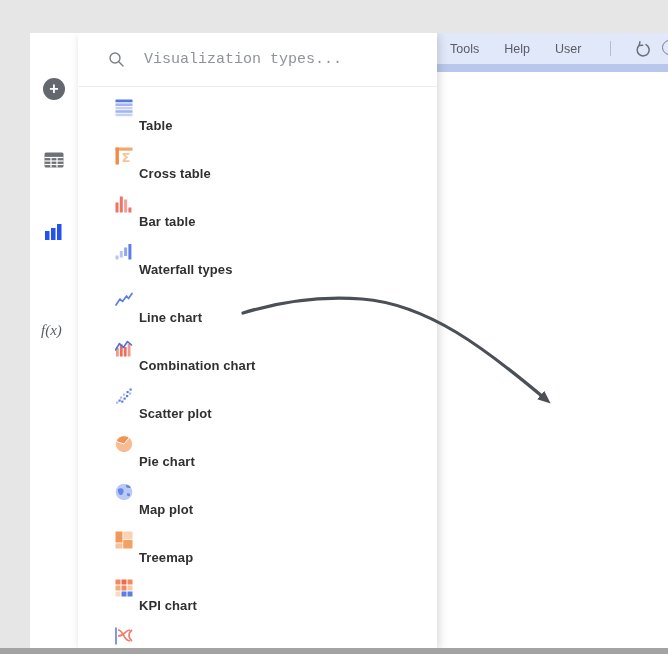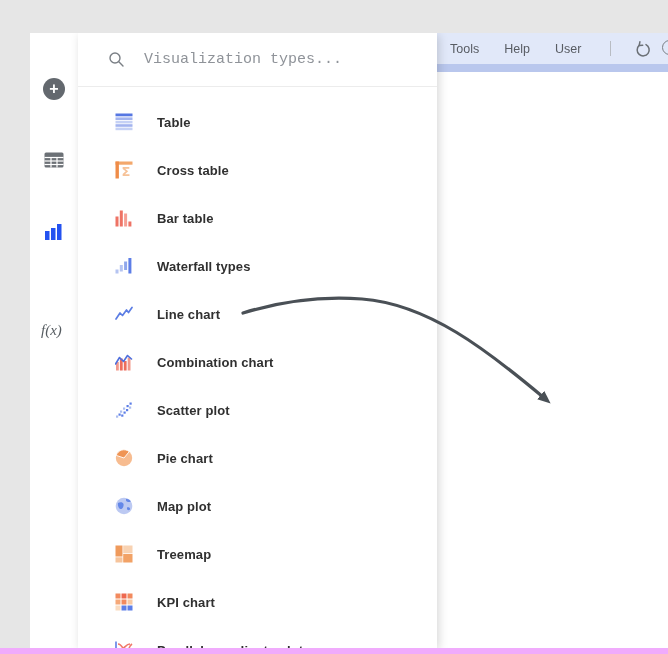--- a/index.html
+++ b/index.html
@@ -1,17 +1,17 @@
 <!DOCTYPE html>
 <html><head>
 <meta charset="utf-8">
 <style>
   html,body{margin:0;padding:0;}
   body{font-family:"Liberation Sans",sans-serif;}
-  .page{position:relative;width:668px;height:654px;background:#f0abfc;overflow:hidden;}
+  .page{position:relative;width:668px;height:654px;background:#a3a3a3;overflow:hidden;}
 
   
   .bg-top{position:absolute;left:0;top:0;width:668px;height:33px;background:#e6e6e6;}
   .bg-left{position:absolute;left:0;top:33px;width:30px;height:615px;background:#e6e6e6;}
 
   
   .app{position:absolute;left:30px;top:33px;width:638px;height:615px;background:#ffffff;overflow:hidden;}
 
   
   .toolbar{position:absolute;left:407px;top:0;right:0;height:31px;background:#e1e8f9;display:flex;align-items:center;padding-left:13px;box-sizing:border-box;z-index:1;}
@@ -28,21 +28,21 @@
   .side-ic{position:absolute;left:14px;cursor:pointer;}
   .fx{position:absolute;left:11px;top:261px;font-family:Liberation Serif, serif;font-style:italic;font-size:15px;color:#565c61;cursor:pointer;margin-top:28px;}
 
   
   .panel{position:absolute;left:48px;top:0;width:359px;height:615px;background:#ffffff;box-shadow:2px 2px 9px rgba(0,0,0,0.16);z-index:3;}
   .search-row{height:54px;display:flex;align-items:center;padding-left:30px;border-bottom:1px solid #ececec;box-sizing:border-box;}
   .search-row svg{flex:0 0 auto;}
   .search-input{border:none;outline:none;margin-left:16px;font-size:15px;color:#444;width:260px;font-family:Liberation Mono, monospace;background:transparent;}
   .search-input::placeholder{color:#8f9399;opacity:1;}
   .viz-list{padding-top:11px;}
-  .viz-item{height:48px;display:flex;align-items:center;padding-left:37px;cursor:pointer;}
+  .viz-item{height:48px;display:flex;padding-left:37px;cursor:pointer;flex-direction:column;}
   .viz-item .ic{width:18px;height:20px;display:flex;align-items:center;justify-content:center;flex:0 0 auto;}
   .viz-item .lbl{margin-left:24px;font-size:13px;font-weight:600;color:#303030;letter-spacing:.1px;white-space:nowrap;}
 
   
   .arrow-overlay{position:absolute;left:0;top:0;width:668px;height:654px;pointer-events:none;z-index:10;}
 </style>
 </head>
 <body>
 
 <div class="page">

